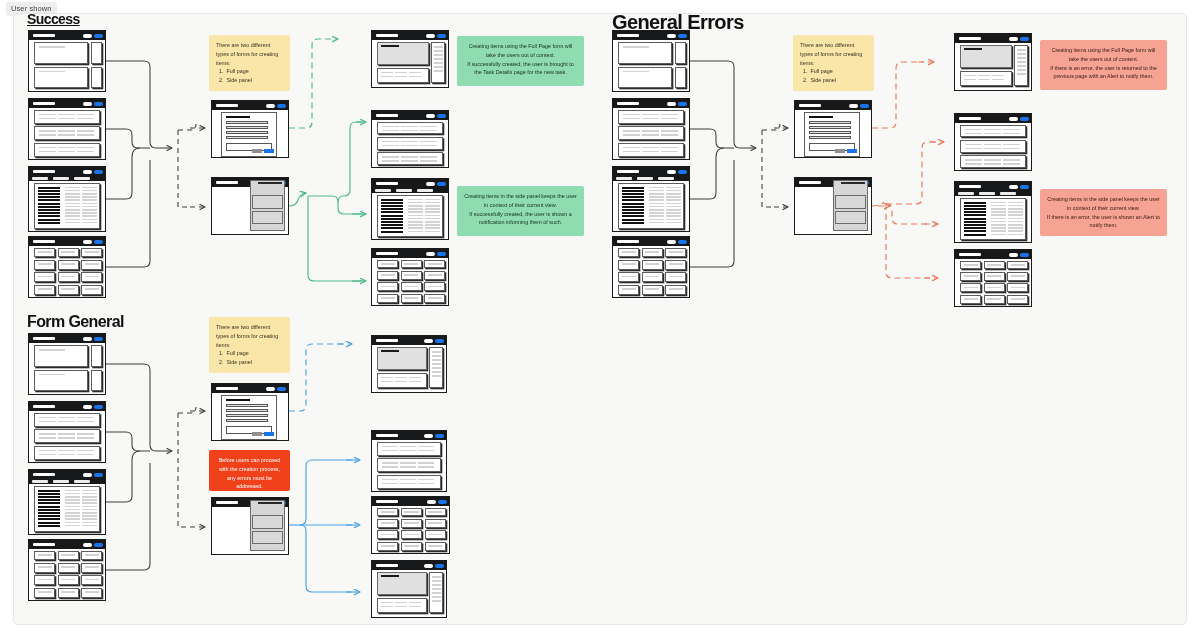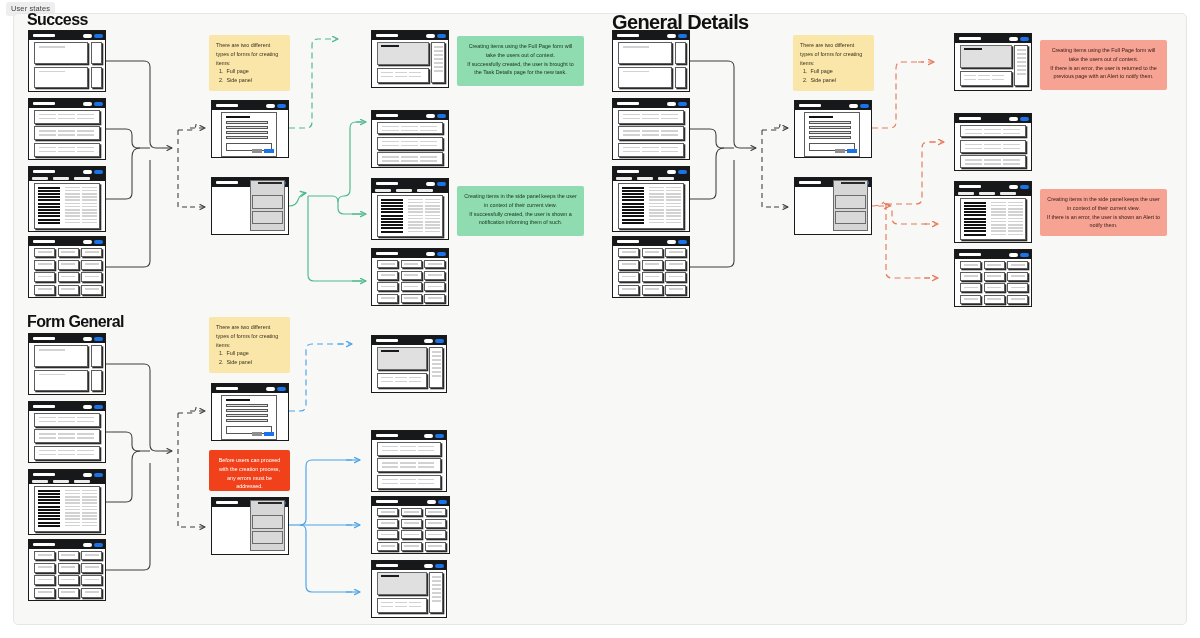--- a/index.html
+++ b/index.html
@@ -72,21 +72,21 @@
   .blk { position: absolute; background: #111; }
   .grey-fill { position: absolute; background: #d6d6d6; border: 0.9px solid #6b6b6b; }
 
   svg.connectors { position: absolute; left:0; top:0; width:1200px; height:638px; overflow: visible; pointer-events:none; }
 </style>
 </head>
 <body>
 
 <div id="root">
 
-  <div class="frame-tab">User states</div>
+  <div class="frame-tab">User shown</div>
   <div class="canvas"></div>
 
   <svg class="connectors">
     <defs>
       <marker id="ah-n" markerWidth="7" markerHeight="7" refX="5.4" refY="3" orient="auto">
         <path d="M0.6,0.7 L5.4,3 L0.6,5.3" fill="none" stroke="#3c3c3c" stroke-width="1.05" stroke-linecap="round" stroke-linejoin="round"></path>
       </marker>
       <marker id="ah-g" markerWidth="7" markerHeight="7" refX="5.4" refY="3" orient="auto">
         <path d="M0.6,0.7 L5.4,3 L0.6,5.3" fill="none" stroke="#4cb98a" stroke-width="1.15" stroke-linecap="round" stroke-linejoin="round"></path>
       </marker>
@@ -176,22 +176,22 @@
       <path d="M289,525 L300,525"></path>
       <path d="M300,525 Q306,525 306,519 L306,466 Q306,460 312,460 L352,460"></path>
       <path d="M300,525 L352,525"></path>
       <path d="M300,525 Q306,525 306,531 L306,586 Q306,592 312,592 L352,592"></path>
     </g>
     <path d="M346,460 L360,460" fill="none" stroke="#4aa3e8" stroke-width="1.15" marker-end="url(#ah-b)"></path>
     <path d="M346,525 L360,525" fill="none" stroke="#4aa3e8" stroke-width="1.15" marker-end="url(#ah-b)"></path>
     <path d="M346,592 L360,592" fill="none" stroke="#4aa3e8" stroke-width="1.15" marker-end="url(#ah-b)"></path>
   </svg>
 
-  <div class="section-title" style="left:27px;top:11px;font-size:16px;">Success</div>
-  <div class="section-title" style="left:612px;top:11px;font-size:20px;">General Details</div>
+  <div class="section-title" style="left:27px;top:11px;font-size:14px;text-decoration:underline;">Success</div>
+  <div class="section-title" style="left:612px;top:11px;font-size:20px;">General Errors</div>
   <div class="section-title" style="left:27px;top:313px;font-size:16px;">Form General</div>
 
   <div class="note yellow" style="left:209px;top:35px;width:81px;height:56px;">There are two different types of forms for creating items:
   1.  Full page
   2.  Side panel</div>
   <div class="note green" style="left:457px;top:36px;width:127px;height:50px;">Creating items using the Full Page form will take the users out of context.
 If successfully created, the user is brought to the Task Details page for the new task.</div>
   <div class="note green" style="left:457px;top:186px;width:127px;height:50px;">Creating items in the side panel keeps the user in context of their current view.
 If successfully created, the user is shown a notification informing them of such.</div>
   <div class="note yellow" style="left:793px;top:35px;width:81px;height:56px;">There are two different types of forms for creating items:

